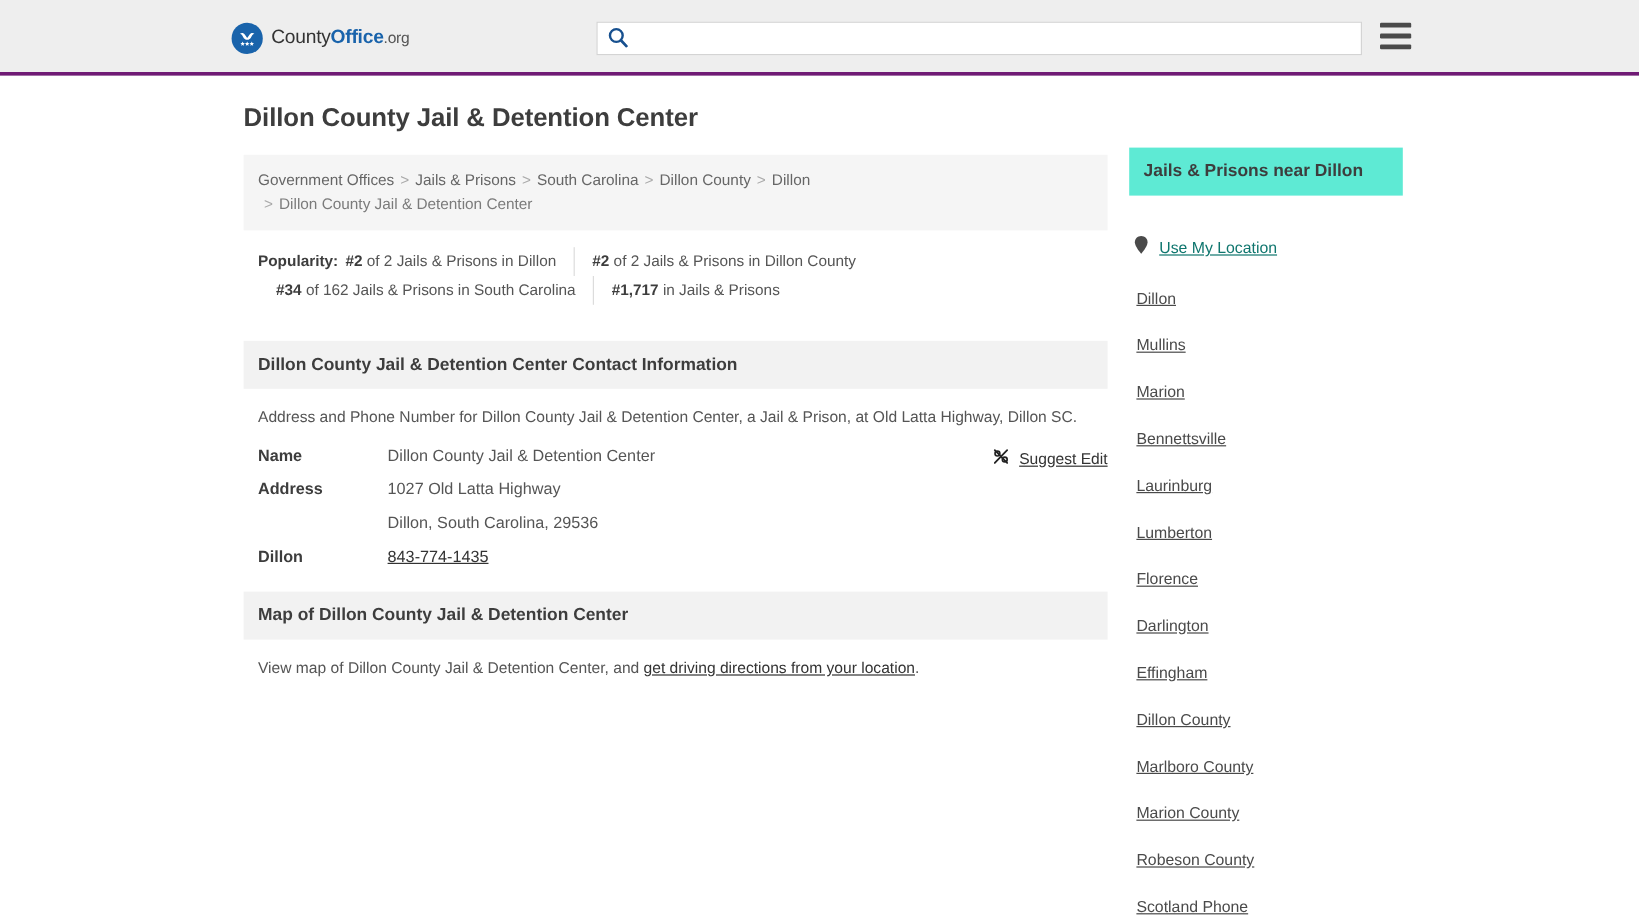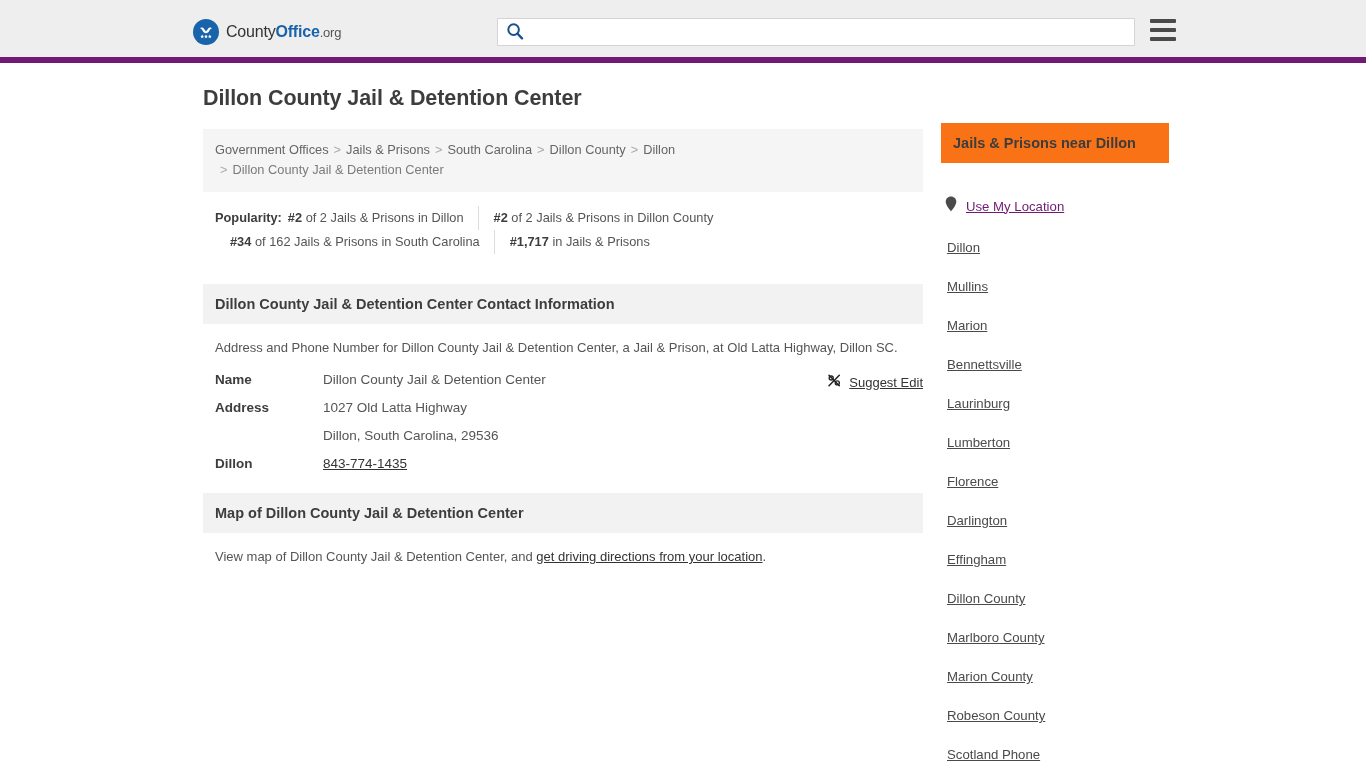--- a/index.html
+++ b/index.html
@@ -9,21 +9,21 @@
     background: #ffffff;
     font-family: "Liberation Sans", sans-serif;
     -webkit-font-smoothing: antialiased;
   }
 
   
   .site-header {
     position: relative;
     height: 63px;
     background: #eeeeee;
-    border-bottom: 6px solid #701a75;
+    border-bottom: 3px solid #701a75;
     display: flex;
     align-items: center;
   }
   .logo-wrap {
     position: absolute;
     left: 193px; top: 19px;
     display: flex; align-items: center;
     gap: 7px;
     text-decoration: none;
   }
@@ -190,36 +190,36 @@
     color: #555555;
     line-height: 20px;
   }
   .map-desc a {
     color: #333333;
     text-decoration: underline;
   }
 
   
   .side-bar-title {
-    background: #f97316;
+    background: #5eead4;
     padding: 12px 12px;
     font-size: 14.5px;
     font-weight: bold;
     color: #3d3d3d;
   }
   .use-location {
     display: flex; align-items: center;
     gap: 9px;
     margin: 33px 0 0 4px;
     text-decoration: none;
     cursor: pointer;
   }
   .use-location .ul-label {
     font-size: 13.2px;
-    color: #701a75;
+    color: #0f766e;
     text-decoration: underline;
   }
   .side-links { margin-top: 12px; }
   .side-links a {
     display: block;
     font-size: 13.2px;
     color: #4a4a4a;
     text-decoration: underline;
     padding: 0 0 0 6px;
     margin-top: 24px;

